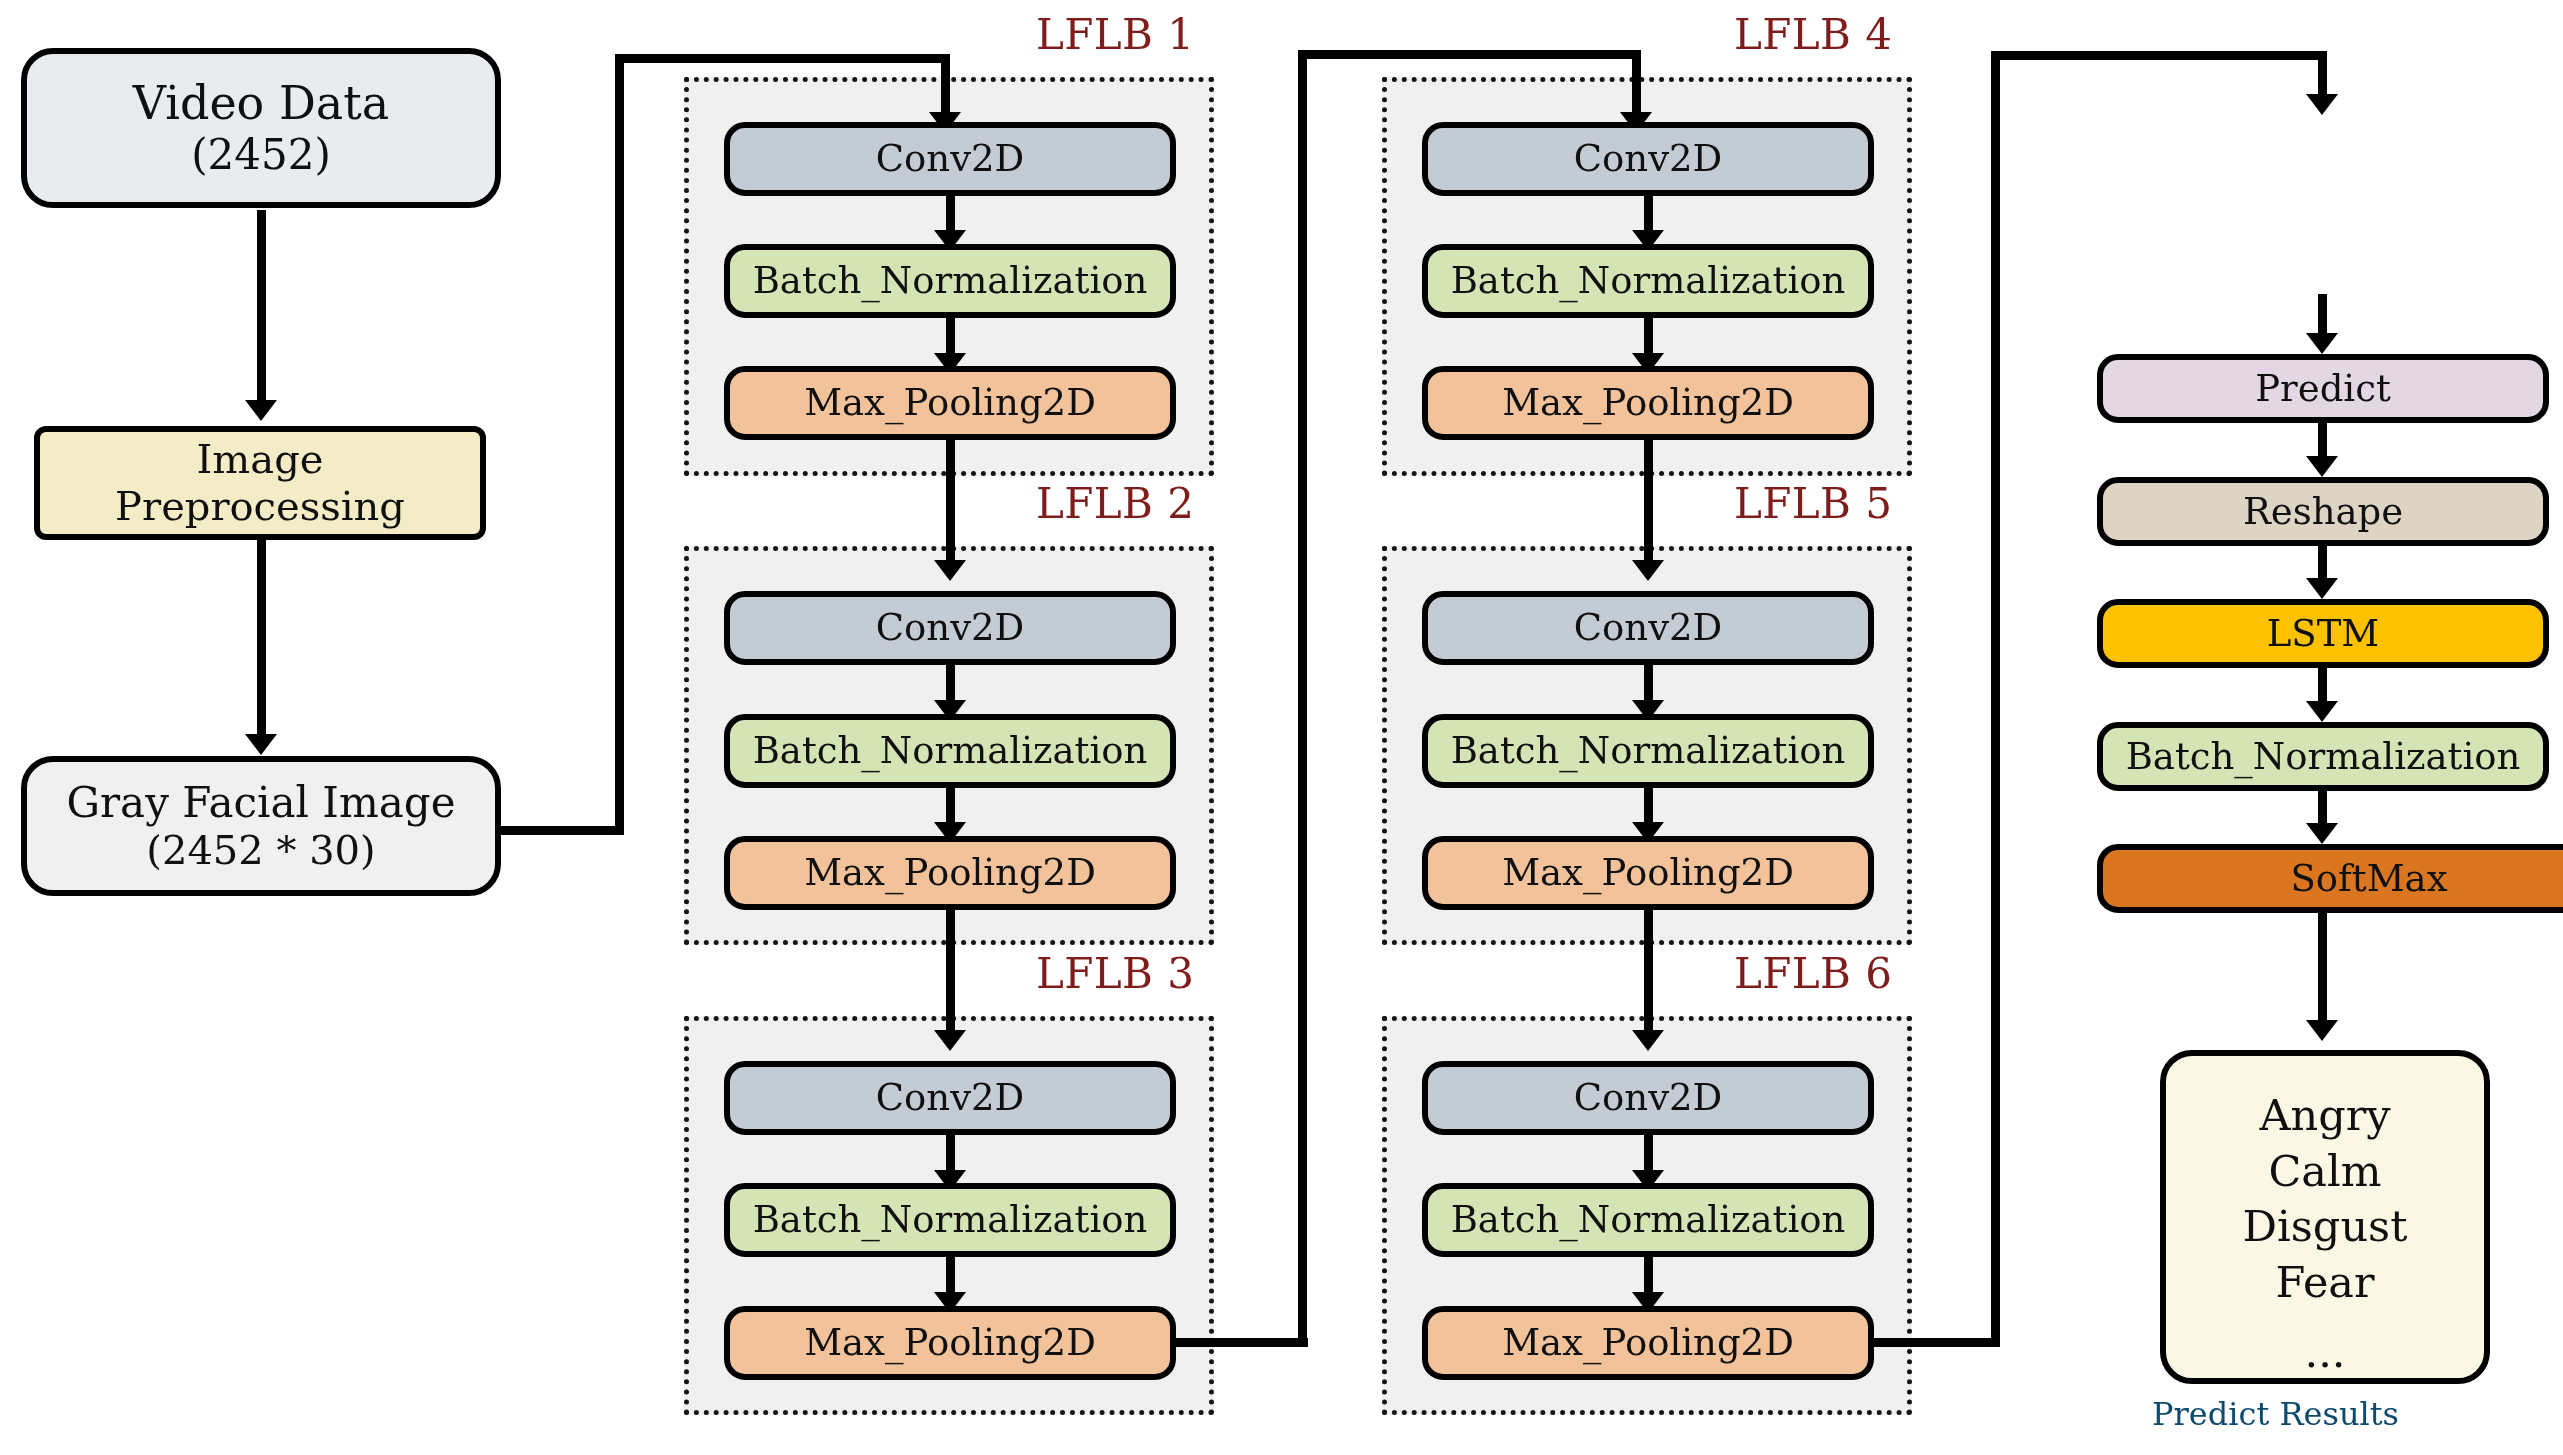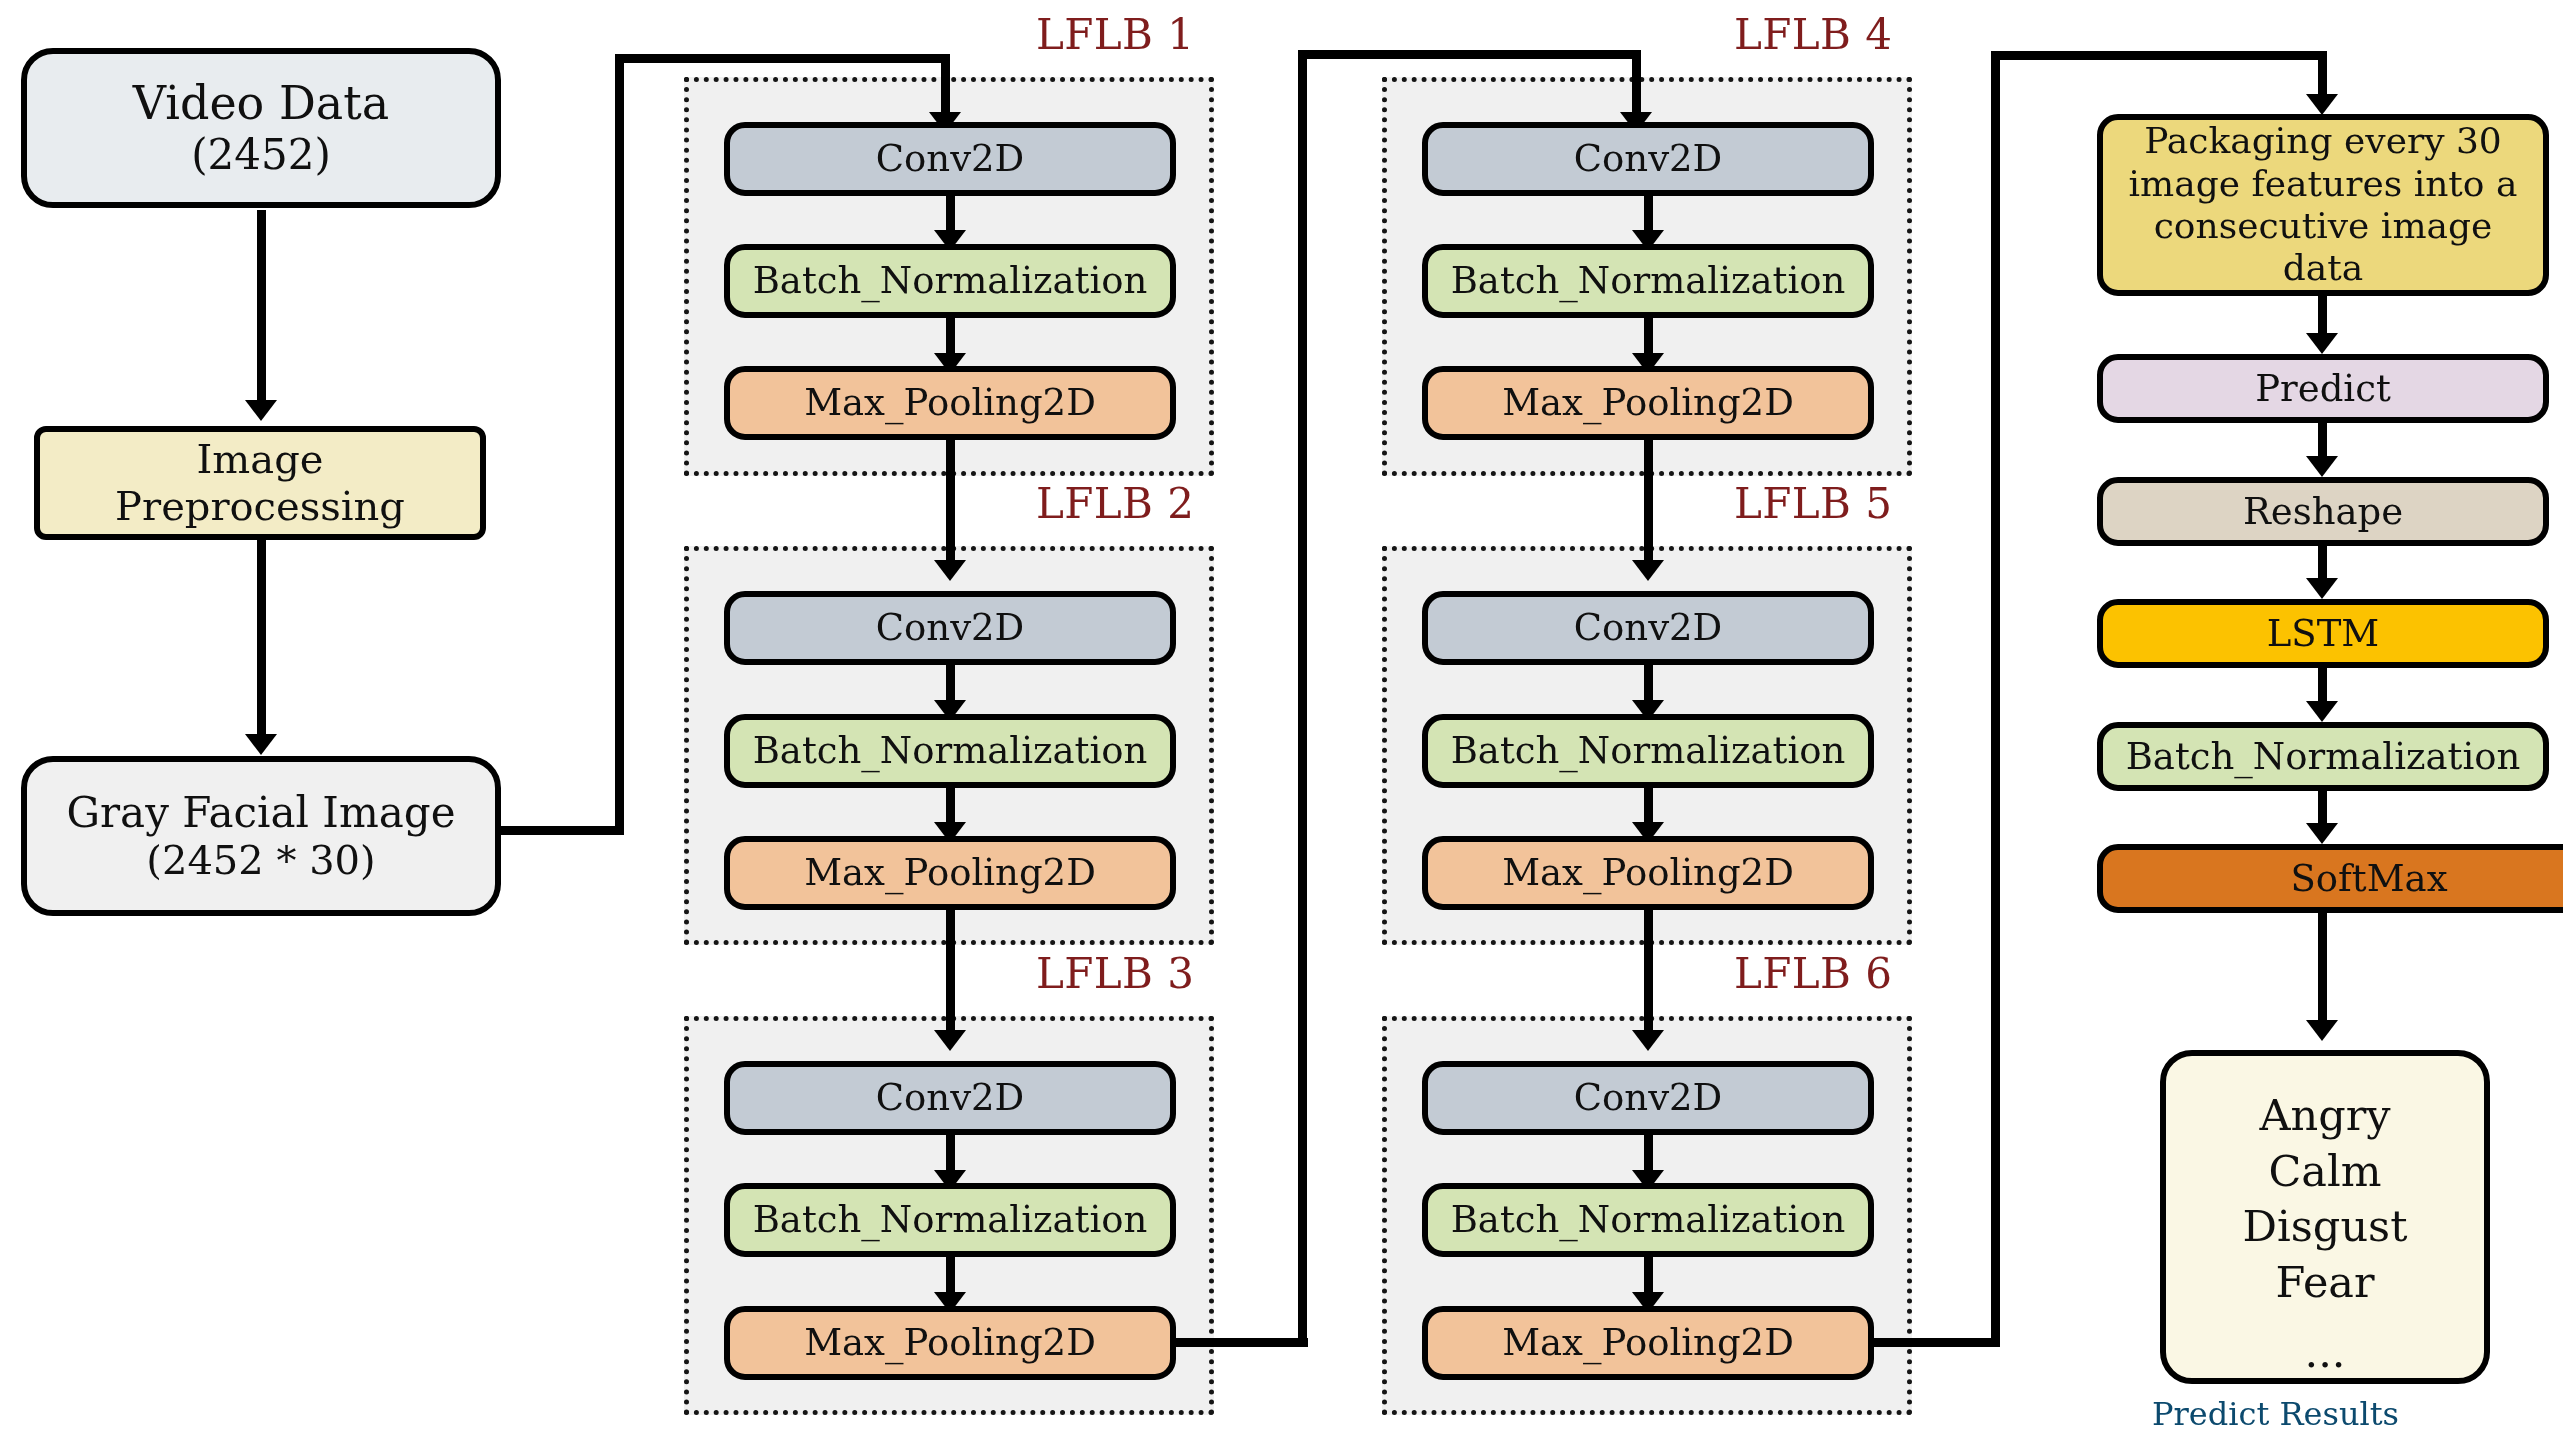--- a/index.html
+++ b/index.html
@@ -70,21 +70,21 @@
   <div class="arrow" style="left:245px;top:400px;"></div>
 
   <div class="node sq" style="left:34px;top:426px;width:452px;height:114px;background:#f3ecc6;font-size:40px;flex-direction:column;">
     <span class="multi">Image</span>
     <span class="multi">Preprocessing</span>
   </div>
 
   <div class="ln v" style="left:257px;top:538px;height:208px;"></div>
   <div class="arrow" style="left:245px;top:734px;"></div>
 
-  <div class="node round-lg" style="left:21px;top:756px;width:480px;height:160px;background:#f0f0f0;font-size:42px;flex-direction:column;">
+  <div class="node round-lg" style="left:21px;top:756px;width:480px;height:140px;background:#f0f0f0;font-size:42px;flex-direction:column;">
     <span class="multi">Gray Facial Image</span>
     <span class="multi" style="font-size:40px;">(2452 * 30)</span>
   </div>
 
   <div class="ln h" style="left:496px;top:826px;width:128px;"></div>
   <div class="ln v" style="left:615px;top:54px;height:778px;"></div>
   <div class="ln h" style="left:615px;top:54px;width:334px;"></div>
   <div class="ln v" style="left:941px;top:54px;height:70px;"></div>
   <div class="arrow" style="left:929px;top:112px;"></div>
 
@@ -219,26 +219,20 @@
   <div class="node round" style="left:1422px;top:1306px;width:452px;height:74px;background:#f2c39a;font-size:37px;">
     <span>Max_Pooling2D</span>
   </div>
 
   <div class="ln h" style="left:1868px;top:1338px;width:132px;"></div>
   <div class="ln v" style="left:1991px;top:51px;height:1292px;"></div>
   <div class="ln h" style="left:1991px;top:51px;width:336px;"></div>
   <div class="ln v" style="left:2318px;top:51px;height:54px;"></div>
   <div class="arrow" style="left:2306px;top:94px;"></div>
 
-  <div class="node round" style="left:2097px;top:114px;width:452px;height:182px;background:#ecd87c;font-size:36px;flex-direction:column;">
-    <span class="multi">Packaging every 30</span>
-    <span class="multi">image features into a</span>
-    <span class="multi">consecutive image</span>
-    <span class="multi">data</span>
-  </div>
 
   <div class="ln v" style="left:2318px;top:294px;height:50px;"></div>
   <div class="arrow" style="left:2306px;top:333px;"></div>
 
   <div class="node round" style="left:2097px;top:354px;width:452px;height:69px;background:#e4d7e4;font-size:37px;">
     <span>Predict</span>
   </div>
   <div class="ln v" style="left:2318px;top:422px;height:46px;"></div>
   <div class="arrow" style="left:2306px;top:456px;"></div>
 

